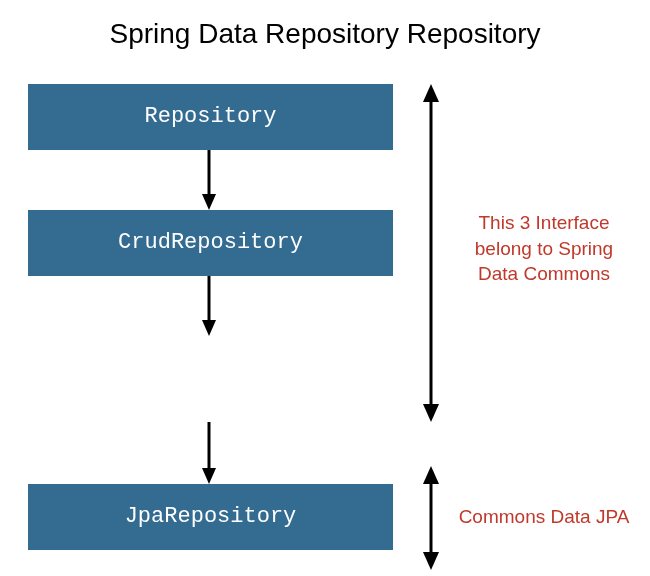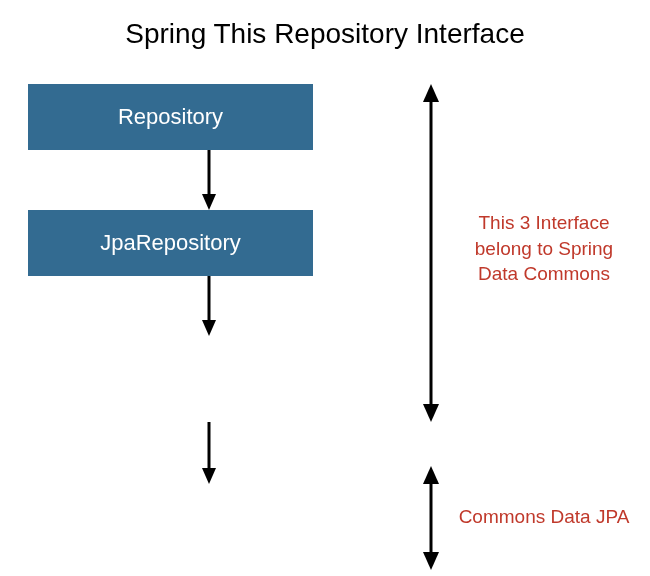--- a/index.html
+++ b/index.html
@@ -24,30 +24,31 @@
       width: 650px;
     }
     .diagram-area {
       position: relative;
       width: 650px;
       height: 520px;
     }
     .box {
       position: absolute;
       left: 28px;
-      width: 285px;
+      width: 365px;
       background: #336b91;
       color: #ffffff;
       font-size: 22px;
       font-weight: 400;
       display: flex;
       align-items: center;
       justify-content: center;
       text-align: center;
       line-height: 1.3;
+      font-family: Liberation Mono, monospace;
     }
     .box-1 { top: 24px; height: 66px; }
     .box-2 { top: 150px; height: 66px; }
     .box-3 { top: 276px; height: 86px; }
     .box-4 { top: 424px; height: 66px; }
 
     .down-arrow {
       position: absolute;
       left: 202px;
       width: 12px;
@@ -70,33 +71,36 @@
       font-size: 19px;
       text-align: center;
       line-height: 1.35;
     }
     .annotation-1 { top: 150px; }
     .annotation-2 { top: 444px; }
   </style>
 </head>
 <body>
 
-<div class="title">Spring This Repository Interface</div>
+<div class="title">Spring Data Repository Repository</div>
 
 <div class="diagram-area">
 
   <div class="box box-1">
     <span>Repository</span>
   </div>
 
   <div class="box box-2">
-    <span>JpaRepository</span>
+    <span>CrudRepository</span>
   </div>
 
 
+  <div class="box box-4">
+    <span>JpaRepository</span>
+  </div>
 
   <div class="down-arrow" style="top:90px;">
     <svg width="14" height="60" viewBox="0 0 14 60">
       <line x1="7" y1="0" x2="7" y2="46" stroke="#000" stroke-width="3"></line>
       <polygon points="7,60 0,44 14,44" fill="#000"></polygon>
     </svg>
   </div>
 
   <div class="down-arrow" style="top:216px;">
     <svg width="14" height="60" viewBox="0 0 14 60">

